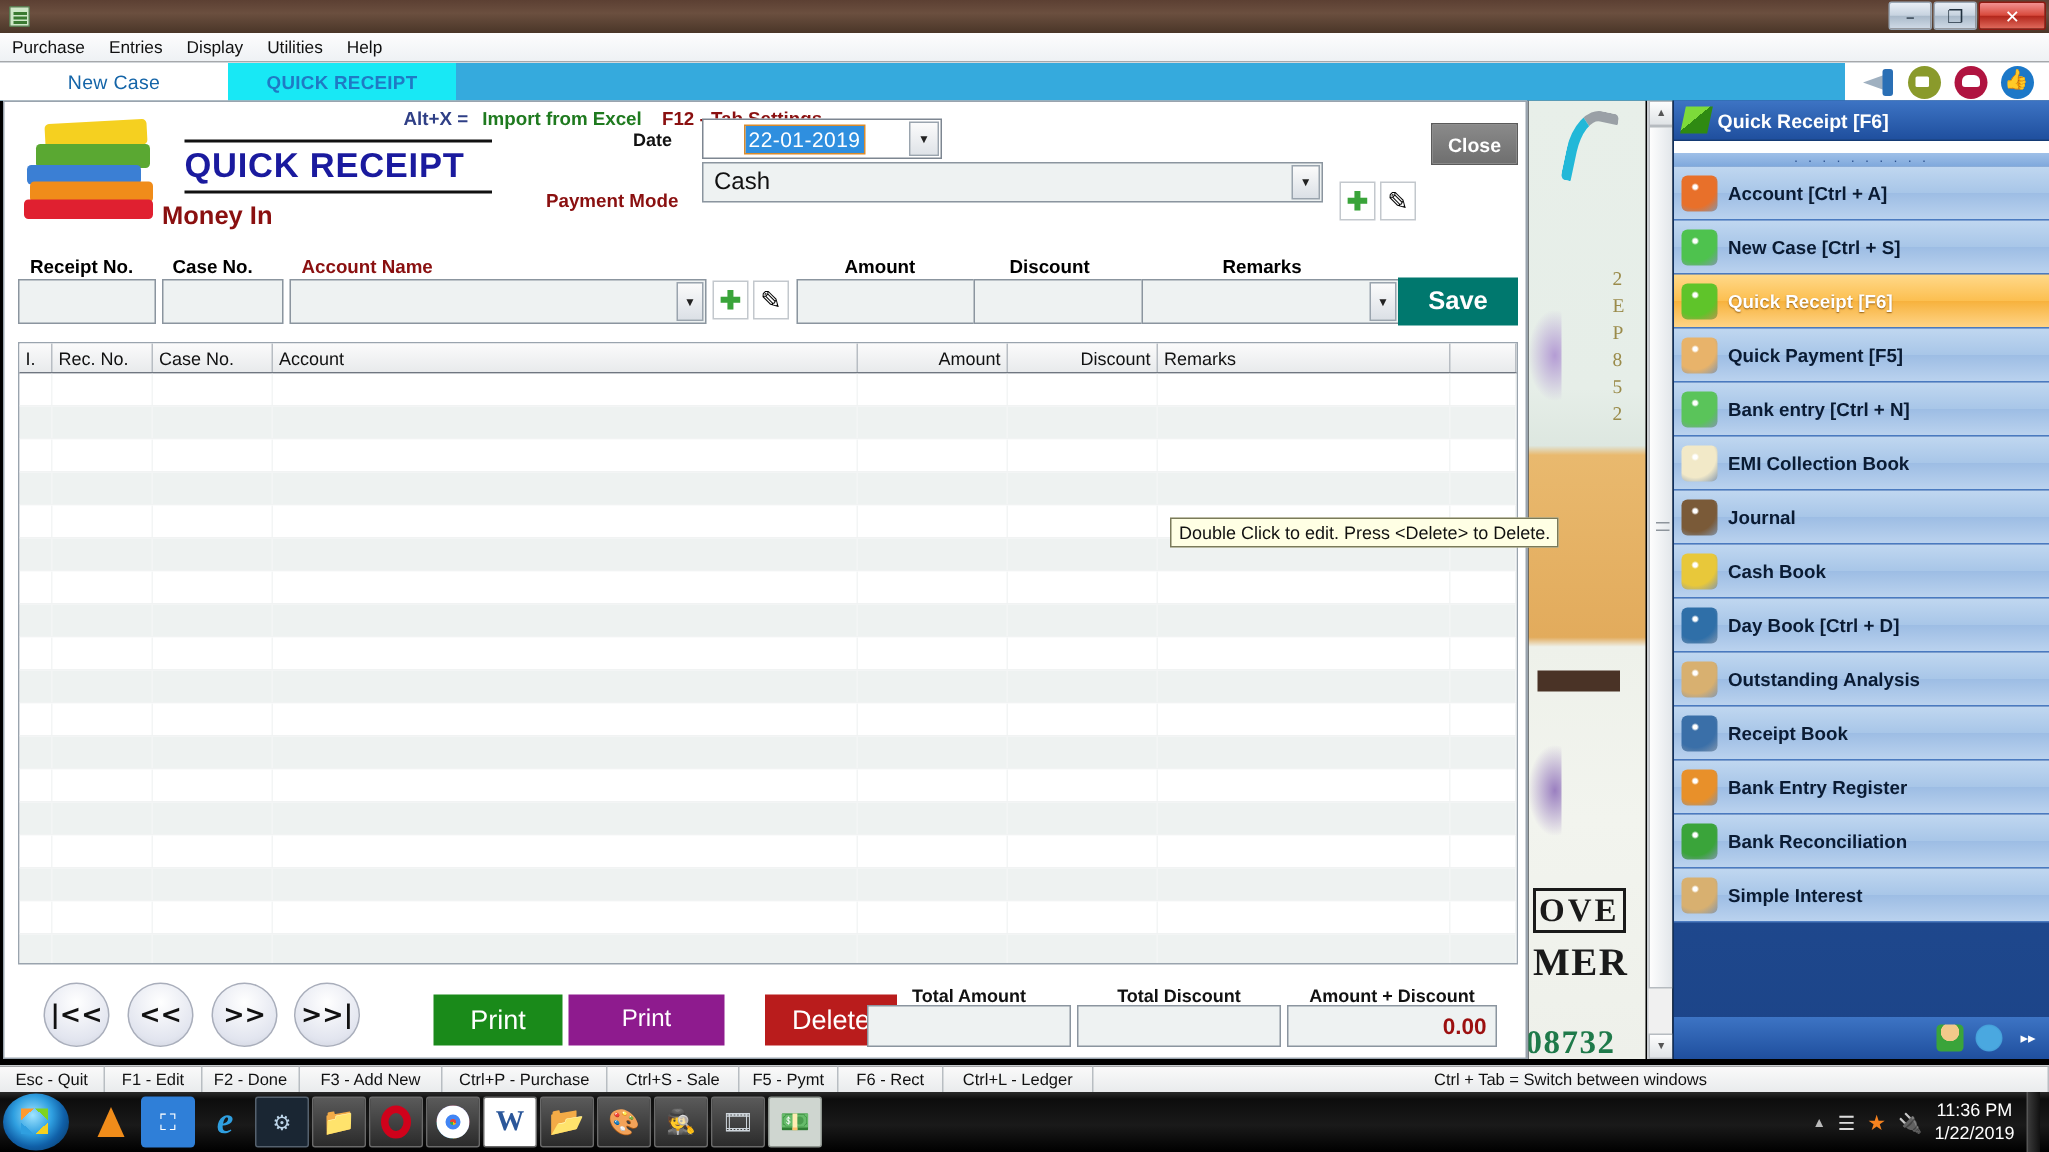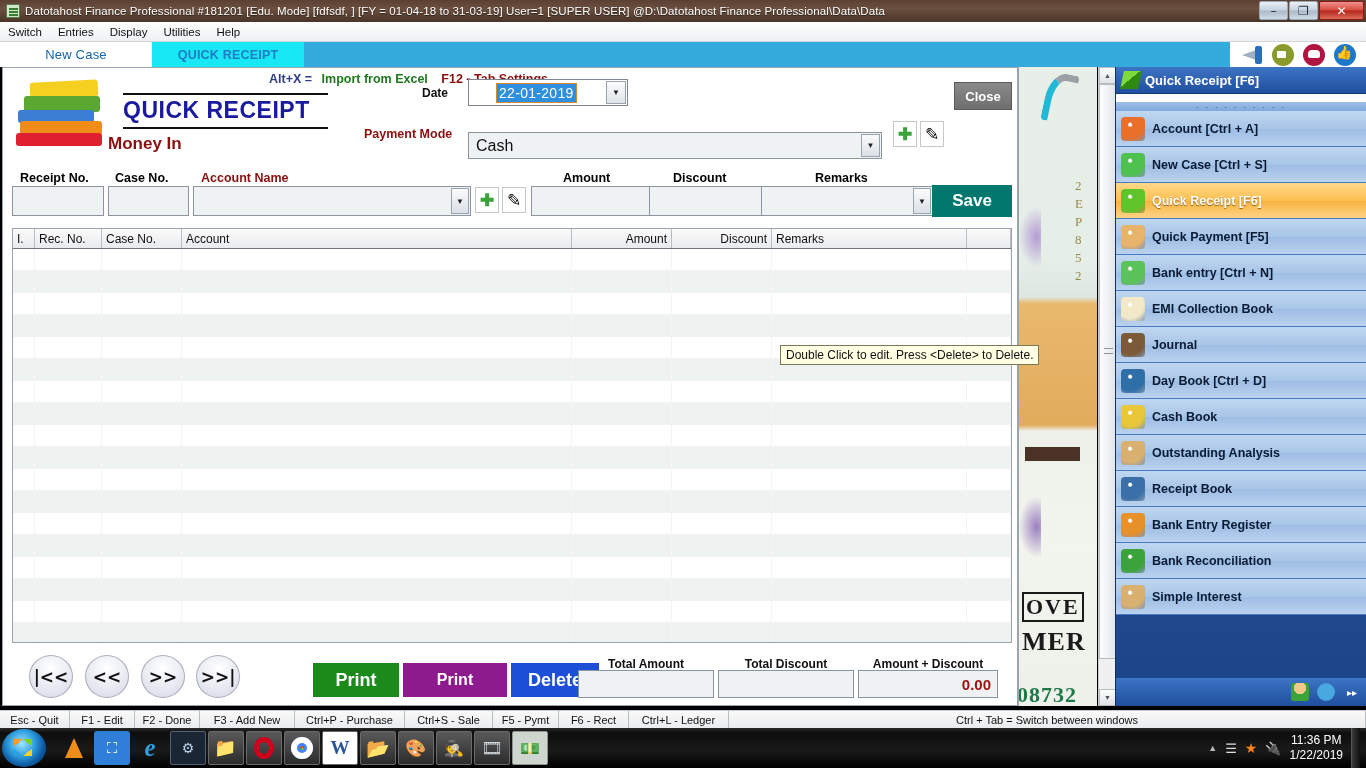--- a/index.html
+++ b/index.html
@@ -188,22 +188,22 @@
   }
 
   
   .navbtn {
     position:absolute; top:655px; width:44px; height:43px; border-radius:50%;
     background: radial-gradient(circle at 50% 30%, #ffffff, #e2e5ef 70%, #c9cdd9);
     border:1px solid #a9aebb; display:flex; align-items:center; justify-content:center;
     font-size:17px; font-weight:bold; color:#111; font-family:"DejaVu Sans", sans-serif;
   }
   .actbtn {
-    position:absolute; top:663px; height:34px; color:#fff; font-size:18px; font-weight:bold;
-    display:flex; align-items:center; justify-content:center;margin-left:24px;
+    position:absolute; top:663px; height:34px; color:#fff; font-size:18px; font-weight:normal;
+    display:flex; align-items:center; justify-content:center;
   }
   .tot-lbl { position:absolute; top:657px; font-size:12px; font-weight:bold; color:#111; text-align:center; }
   .tot-fld {
     position:absolute; top:670px; height:28px; background:#eef2f2; border:1px solid #8b959f;
     display:flex; align-items:center; justify-content:flex-end; padding-right:6px;
     font-size:15px; font-weight:bold; color:#9c1010;
   }
 
   
   .notepanel {
@@ -326,30 +326,29 @@
   .tray-edge { width:9px; height:40px; background: linear-gradient(to right,#3a3a3a,#111);
     border-left:1px solid #555; }
 </style>
 </head>
 <body>
 
 <div id="app">
 
   <div class="titlebar">
     <div class="titlebar-icon"></div>
-    <div class="titlebar-text">Datotahost Finance Professional #181201  [Edu. Mode]  [fdfsdf, ] [FY = 01-04-18 to 31-03-19] User=1 [SUPER USER]  @D:\Datotahost Finance Professional\Data\Data</div>
     <div class="win-buttons">
       <div class="win-btn">–</div>
       <div class="win-btn">❐</div>
       <div class="win-btn close">✕</div>
     </div>
   </div>
 
   <div class="menubar">
-    <span>Switch</span>
+    <span>Purchase</span>
     <span>Entries</span>
     <span>Display</span>
     <span>Utilities</span>
     <span>Help</span>
   </div>
 
   <div class="tabstrip">
     <div class="tab inactive">New Case</div>
     <div class="tab active">QUICK RECEIPT</div>
     <div class="tab-filler"></div>
@@ -380,21 +379,21 @@
     <div class="qr-title" style="left:120px; top:25px;">QUICK RECEIPT</div>
     <div class="money-in" style="left:105px; top:66px;">Money In</div>
 
     <div class="lbl-date" style="left:419px; top:18px;">Date</div>
     <div class="date-box" style="left:465px; top:11px;">
       <span class="date-val">22-01-2019</span>
       <div class="date-arrow">▼</div>
     </div>
 
     <div class="lbl-pm" style="left:361px; top:59px;">Payment Mode</div>
-    <div class="pm-box" style="left:465px; top:64px;">
+    <div class="pm-box" style="left:465px; top:40px;">
       <span class="pm-val">Cash</span>
       <div class="pm-arrow">▼</div>
     </div>
     <div class="plusbtn" style="left:890px; top:53px;">✚</div>
     <div class="editbtn" style="left:917px; top:53px;">✎</div>
 
     <div class="close-btn" style="left:951px; top:14px;">
       <span>Close</span>
     </div>
 
@@ -620,21 +619,21 @@
 
   <div class="tooltip">Double Click to edit.  Press &lt;Delete&gt; to Delete.</div>
 
   <div class="navbtn" style="left:29px;">|&lt;&lt;</div>
   <div class="navbtn" style="left:85px;">&lt;&lt;</div>
   <div class="navbtn" style="left:141px;">&gt;&gt;</div>
   <div class="navbtn" style="left:196px;">&gt;&gt;|</div>
 
   <div class="actbtn" style="left:289px; width:86px; background:#1a8a1a;">Print</div>
   <div class="actbtn" style="left:379px; width:104px; background:#8e1b8e; font-size:16px;">Print</div>
-  <div class="actbtn" style="left:487px; width:88px; background:#1d4ed8;">Delete</div>
+  <div class="actbtn" style="left:510px; width:88px; background:#b91c1c;">Delete</div>
 
   <div class="tot-lbl" style="left:578px; width:136px;">Total Amount</div>
   <div class="tot-fld" style="left:578px; width:136px;"></div>
   <div class="tot-lbl" style="left:718px; width:136px;">Total Discount</div>
   <div class="tot-fld" style="left:718px; width:136px;"></div>
   <div class="tot-lbl" style="left:858px; width:140px;">Amount + Discount</div>
   <div class="tot-fld" style="left:858px; width:140px;">0.00</div>
 
   <div class="notepanel">
     <div class="note-bg"></div>
@@ -693,26 +692,26 @@
         </div>
         <div class="sb-item">
           <span class="sb-ico" style="background: radial-gradient(circle at 38% 32%, rgb(255, 255, 255) 0px, rgb(255, 255, 255) 6%, rgb(242, 233, 200) 12%, rgb(242, 233, 200) 62%, rgba(0, 0, 0, 0.25) 100%); border-radius: 4px;"></span>
           <span>EMI Collection Book</span>
         </div>
         <div class="sb-item">
           <span class="sb-ico" style="background: radial-gradient(circle at 38% 32%, rgb(255, 255, 255) 0px, rgb(255, 255, 255) 6%, rgb(122, 90, 56) 12%, rgb(122, 90, 56) 62%, rgba(0, 0, 0, 0.25) 100%); border-radius: 4px;"></span>
           <span>Journal</span>
         </div>
         <div class="sb-item">
+          <span class="sb-ico" style="background: radial-gradient(circle at 38% 32%, rgb(255, 255, 255) 0px, rgb(255, 255, 255) 6%, rgb(232, 200, 58) 12%, rgb(232, 200, 58) 62%, rgba(0, 0, 0, 0.25) 100%); border-radius: 4px;"></span>
+          <span>Cash Book</span>
+        </div>
+        <div class="sb-item">
           <span class="sb-ico" style="background: radial-gradient(circle at 38% 32%, rgb(255, 255, 255) 0px, rgb(255, 255, 255) 6%, rgb(47, 111, 168) 12%, rgb(47, 111, 168) 62%, rgba(0, 0, 0, 0.25) 100%); border-radius: 4px;"></span>
           <span>Day Book [Ctrl + D]</span>
-        </div>
-        <div class="sb-item">
-          <span class="sb-ico" style="background: radial-gradient(circle at 38% 32%, rgb(255, 255, 255) 0px, rgb(255, 255, 255) 6%, rgb(232, 200, 58) 12%, rgb(232, 200, 58) 62%, rgba(0, 0, 0, 0.25) 100%); border-radius: 4px;"></span>
-          <span>Cash Book</span>
         </div>
         <div class="sb-item">
           <span class="sb-ico" style="background: radial-gradient(circle at 38% 32%, rgb(255, 255, 255) 0px, rgb(255, 255, 255) 6%, rgb(216, 176, 112) 12%, rgb(216, 176, 112) 62%, rgba(0, 0, 0, 0.25) 100%); border-radius: 4px;"></span>
           <span>Outstanding Analysis</span>
         </div>
         <div class="sb-item">
           <span class="sb-ico" style="background: radial-gradient(circle at 38% 32%, rgb(255, 255, 255) 0px, rgb(255, 255, 255) 6%, rgb(58, 111, 168) 12%, rgb(58, 111, 168) 62%, rgba(0, 0, 0, 0.25) 100%); border-radius: 4px;"></span>
           <span>Receipt Book</span>
         </div>
         <div class="sb-item">

